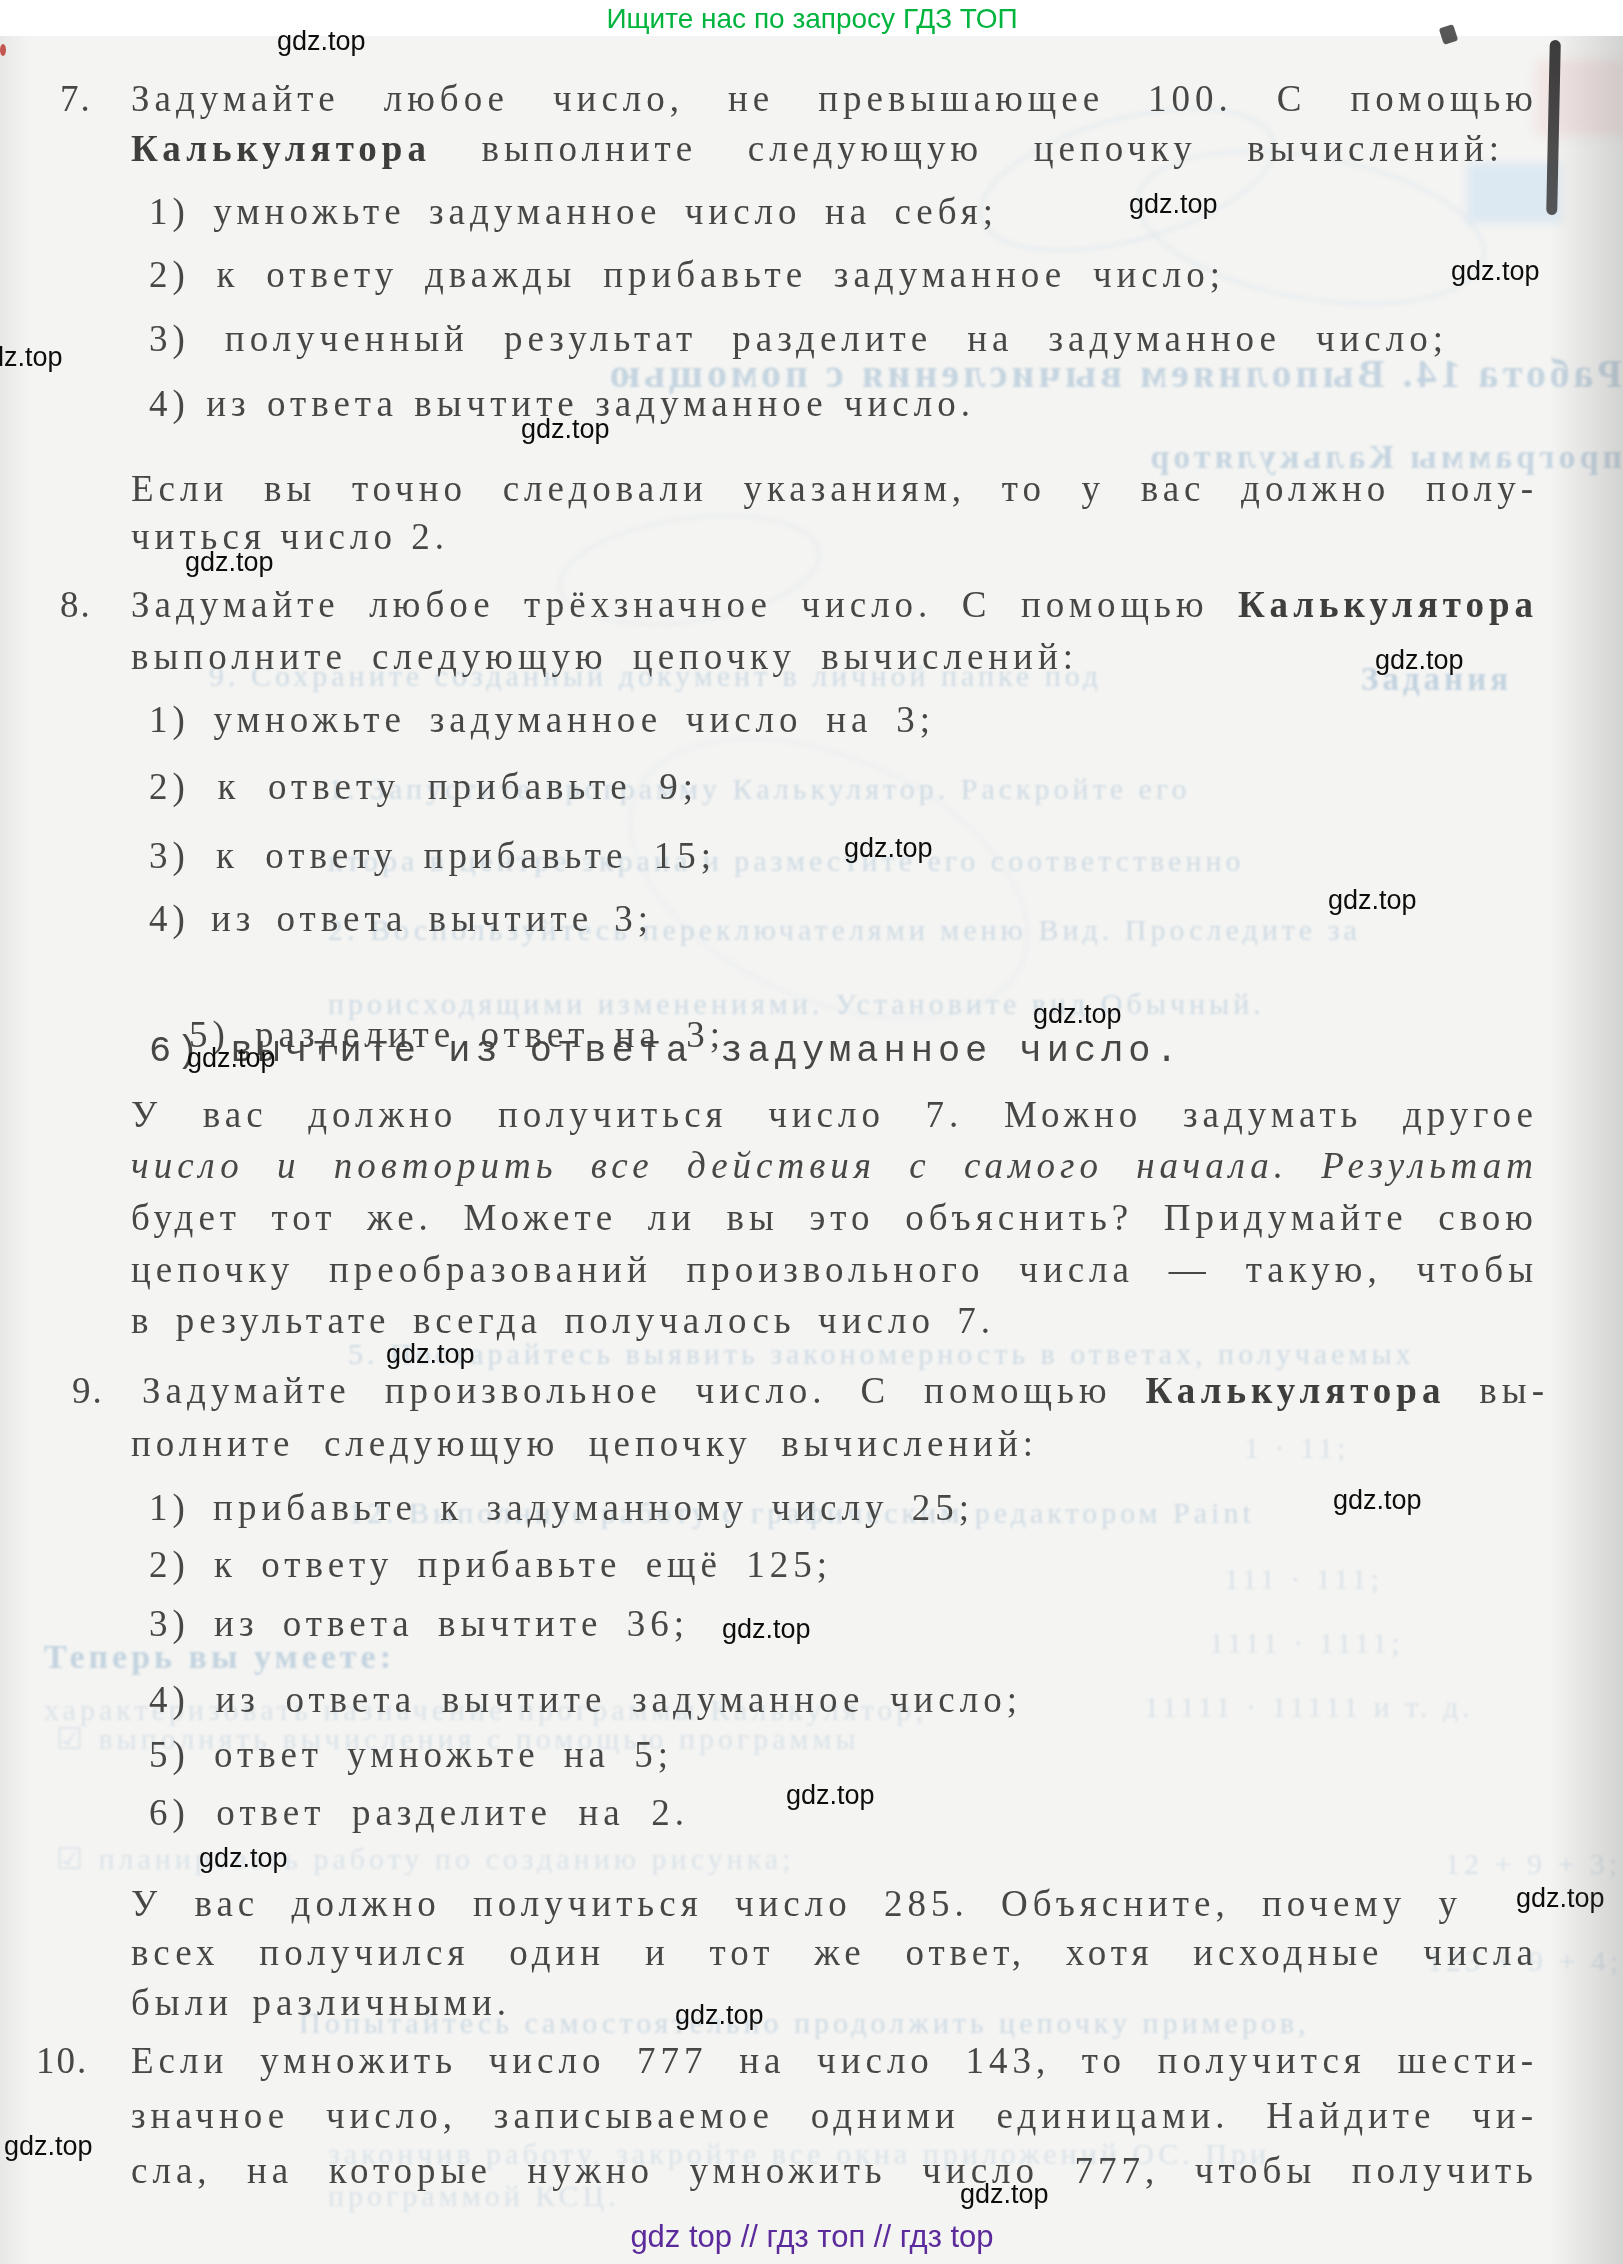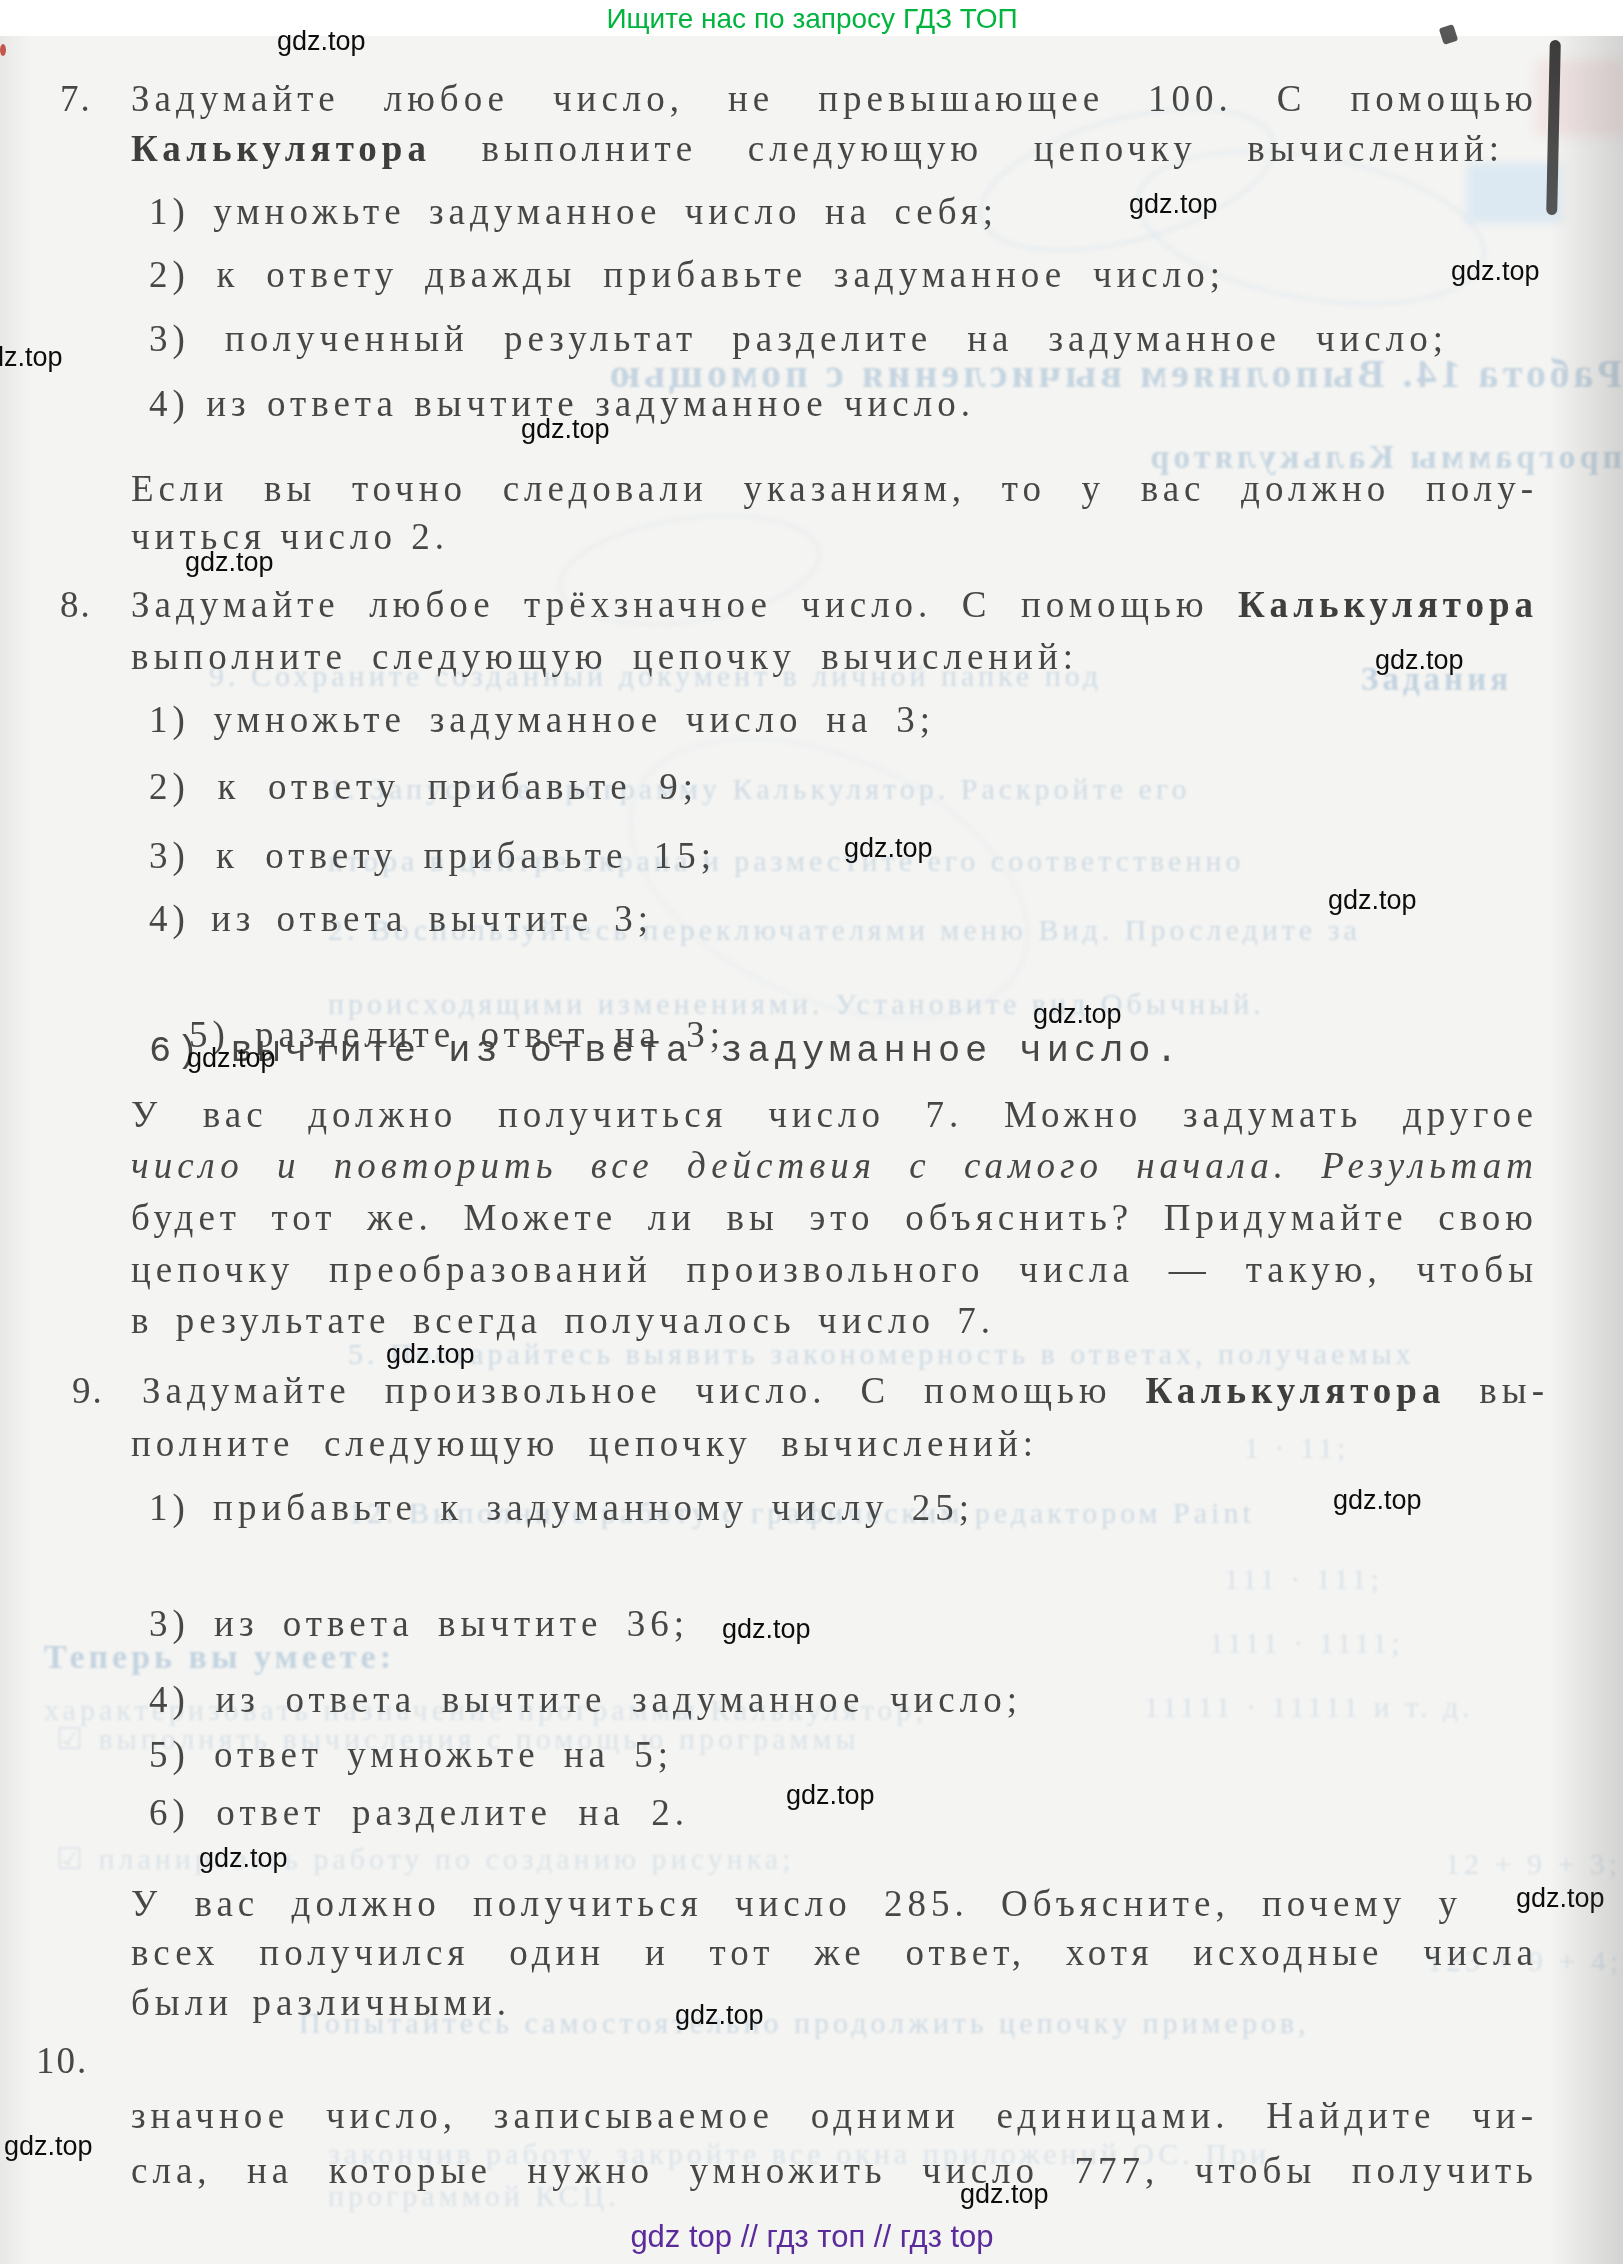--- a/index.html
+++ b/index.html
@@ -100,29 +100,31 @@
   <div class="ln" style="left:131px;top:1092px;width:1407px;">У вас должно получиться число 7. Можно задумать другое</div>
   <div class="ln" style="left:131px;top:1143px;width:1407px;font-style:italic;">число и повторить все действия с самого начала. Результат</div>
   <div class="ln" style="left:131px;top:1247px;width:1407px;">цепочку преобразований произвольного числа — такую, чтобы</div>
   <div class="ln" style="left:131px;top:1195px;width:1407px;">будет тот же. Можете ли вы это объяснить? Придумайте свою</div>
   <div class="ln" style="left:131px;top:1298px;width:864px;">в результате всегда получалось число 7.</div>
 
   <div class="num" style="left:72px;top:1368px;">9.</div>
   <div class="ln" style="left:142px;top:1368px;width:1407px;"><span>Задумайте произвольное число. С помощью </span><b>Калькулятора</b><span> вы-</span></div>
   <div class="ln" style="left:131px;top:1421px;width:907px;">полните следующую цепочку вычислений:</div>
   <div class="ln" style="left:149px;top:1485px;width:825px;">1) прибавьте к задуманному числу 25;</div>
+  <div class="ln" style="left:149px;top:1542px;width:683px;">2) к ответу прибавьте ещё 125;</div>
   <div class="ln" style="left:149px;top:1601px;width:540px;">3) из ответа вычтите 36;</div>
   <div class="ln" style="left:149px;top:1677px;width:873px;">4) из ответа вычтите задуманное число;</div>
   <div class="ln" style="left:149px;top:1732px;width:524px;">5) ответ умножьте на 5;</div>
   <div class="ln" style="left:149px;top:1790px;width:540px;">6) ответ разделите на 2.</div>
   <div class="ln" style="left:131px;top:1881px;width:1331px;">У вас должно получиться число 285. Объясните, почему у</div>
   <div class="ln" style="left:131px;top:1930px;width:1407px;">всех получился один и тот же ответ, хотя исходные числа</div>
   <div class="ln" style="left:131px;top:1980px;width:380px;">были различными.</div>
 
   <div class="num" style="left:36px;top:2038px;text-align:center;">10.</div>
+  <div class="ln" style="left:131px;top:2038px;width:1407px;">Если умножить число 777 на число 143, то получится шести-</div>
   <div class="ln" style="left:131px;top:2093px;width:1407px;">значное число, записываемое одними единицами. Найдите чи-</div>
   <div class="ln" style="left:131px;top:2148px;width:1407px;">сла, на которые нужно умножить число 777, чтобы получить</div>
 
   <span class="wm" style="left:277px;top:26px;">gdz.top</span>
   <span class="wm" style="left:1129px;top:189px;">gdz.top</span>
   <span class="wm" style="left:1451px;top:256px;">gdz.top</span>
   <span class="wm" style="left:-26px;top:342px;">gdz.top</span>
   <span class="wm" style="left:521px;top:414px;">gdz.top</span>
   <span class="wm" style="left:185px;top:547px;">gdz.top</span>
   <span class="wm" style="left:1375px;top:645px;">gdz.top</span>

